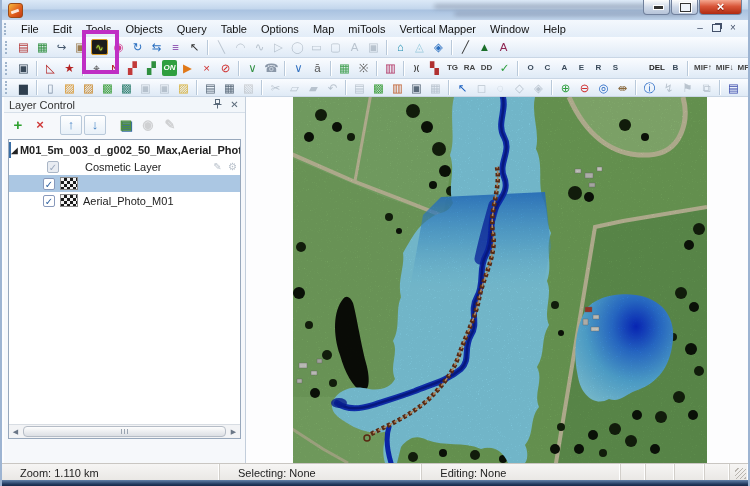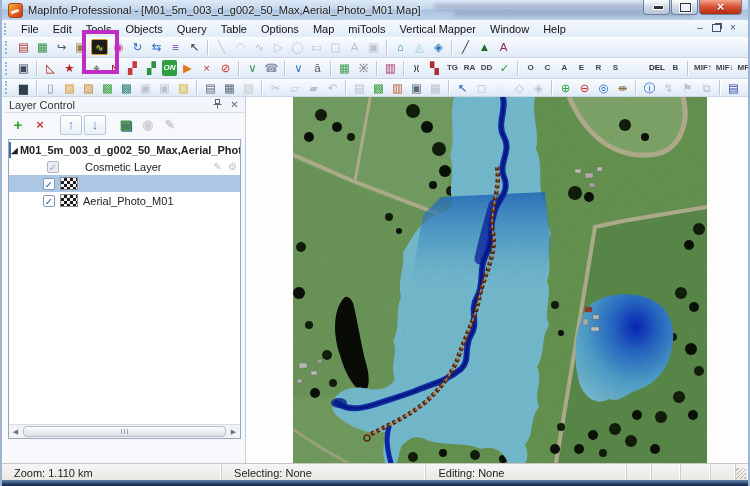--- a/index.html
+++ b/index.html
@@ -81,37 +81,36 @@
   .cbtn{width:17px;height:17px;border-radius:50%;margin-right:6px;text-align:center;line-height:17px;font-size:11px;color:#fff;flex:0 0 auto;}
   .cbtn.green{background:radial-gradient(circle at 35% 30%,#7fd05a,#2f8f1f 70%);border:1px solid #267317;}
   .cbtn.help{background:radial-gradient(circle at 35% 30%,#7fb0e8,#2a61b8 70%);border:1px solid #1f4c93;font-weight:bold;}
   .cbtn.mail{border-radius:2px;background:linear-gradient(180deg,#fff,#dfe7f0);border:1px solid #9fb0c4;color:#3a6ea5;font-size:10px;}
   
   .map{position:absolute;left:291px;top:0;width:414px;height:366px;}
   .map svg{display:block;width:100%;height:100%;}
   
   .statusbar{position:absolute;left:0;top:463px;width:100%;height:17px;background:linear-gradient(180deg,#f6f5f4,#e9e7e4);
     border-top:1px solid #c9c6c2;display:flex;font-size:11px;color:#222;align-items:center;}
-  .scell{height:100%;display:flex;align-items:center;padding-left:12px;box-sizing:border-box;border-right:1px solid #d2cfca;box-shadow:inset -1px 0 0 #fff;}
+  .scell{height:100%;display:flex;align-items:center;padding-left:18px;box-sizing:border-box;border-right:1px solid #d2cfca;box-shadow:inset -1px 0 0 #fff;}
   .scell.c1{width:223px;} .scell.c2{width:203px;} .scell.c3{width:207px;}
   .scell.small1{width:25px;} .scell.small2{width:30px;} .scell.small3{width:30px;} .scell.small4{width:25px;}
   .sfill{flex:1;border-right:none;}
   .grip{position:absolute;right:2px;bottom:2px;width:11px;height:11px;
     background:repeating-linear-gradient(135deg,transparent 0 2px,#b9b5af 2px 3px);}
   
   .bframe{position:absolute;left:0;top:480px;width:100%;height:6px;background:linear-gradient(180deg,#6483ab,#223a5e 70%,#16294a);}
 </style>
 </head>
 <body>
 
 <div class="window">
 
   <div class="titlebar">
     <div class="appicon"></div>
-    <div class="titletext">MapInfo Professional - [M01_5m_003_d_g002_50_Max,Aerial_Photo_M01 Map]</div>
     <div class="ghost" style="left:432px;top:4px;width:275px;height:5px;"></div>
     <div class="ghost" style="left:452px;top:12px;width:240px;height:4px;"></div>
     <div class="winbtns">
       <div class="wbtn min"></div>
       <div class="wbtn max"></div>
       <div class="wbtn close"></div>
     </div>
   </div>
 
   <div class="menubar">

